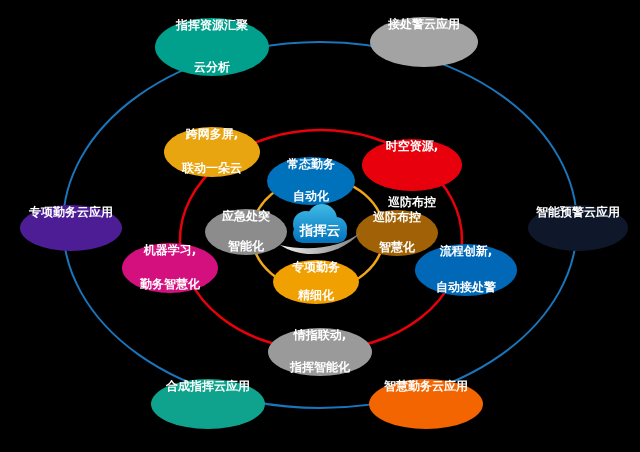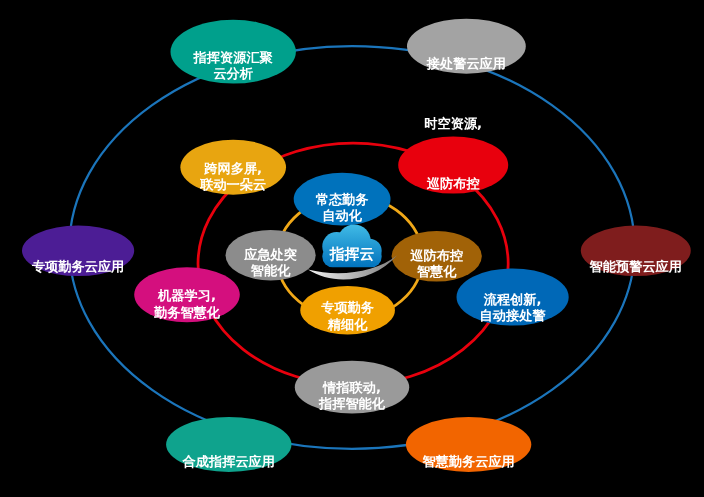--- a/index.html
+++ b/index.html
@@ -26,21 +26,21 @@
     position: absolute;
     inset: 0;
   }
   .bubble {
     position: absolute;
     transform: translate(-50%, -50%);
     border-radius: 50%;
     display: flex;
     flex-direction: column;
     align-items: center;
-    justify-content: flex-end;
+    justify-content: space-between;
     color: #ffffff;
     font-weight: bold;
     font-size: 12px;
     line-height: 1.3;
     text-align: center;
     white-space: nowrap;
   }
   .bubble-line {
     pointer-events: none;
   }
@@ -68,40 +68,40 @@
         <div class="bubble-line">指挥资源汇聚</div>
         <div class="bubble-line">云分析</div>
       </div>
       <div class="bubble" style="left: 424px; top: 42px; width: 108px; height: 50px; background: rgb(163, 163, 163);">
         <div class="bubble-line">接处警云应用</div>
       </div>
       <div class="bubble" style="left: 212px; top: 152px; width: 96px; height: 50px; background: rgb(232, 165, 16);">
         <div class="bubble-line">跨网多屏,</div>
         <div class="bubble-line">联动一朵云</div>
       </div>
-      <div class="bubble" style="left: 412px; top: 150px; width: 100px; height: 52px; background: rgb(232, 0, 13); gap: 40px;">
+      <div class="bubble" style="left: 412px; top: 165px; width: 100px; height: 52px; background: rgb(232, 0, 13); gap: 40px;">
         <div class="bubble-line">时空资源,</div>
         <div class="bubble-line">巡防布控</div>
       </div>
       <div class="bubble" style="left: 311px; top: 181px; width: 88px; height: 48px; background: rgb(0, 114, 188);">
         <div class="bubble-line">常态勤务</div>
         <div class="bubble-line">自动化</div>
       </div>
       <div class="bubble" style="left: 71px; top: 228px; width: 102px; height: 46px; background: #4c1d95;">
         <div class="bubble-line">专项勤务云应用</div>
       </div>
       <div class="bubble" style="left: 246px; top: 232px; width: 82px; height: 46px; background: rgb(140, 140, 140);">
         <div class="bubble-line">应急处突</div>
         <div class="bubble-line">智能化</div>
       </div>
       <div class="bubble" style="left: 397px; top: 233px; width: 82px; height: 46px; background: #a16207;">
         <div class="bubble-line">巡防布控</div>
         <div class="bubble-line">智慧化</div>
       </div>
-      <div class="bubble" style="left: 578px; top: 228px; width: 100px; height: 46px; background: #7f1d1d;">
+      <div class="bubble" style="left: 578px; top: 228px; width: 100px; height: 46px; background: #0f172a;">
         <div class="bubble-line">智能预警云应用</div>
       </div>
       <div class="bubble" style="left: 170px; top: 268px; width: 96px; height: 50px; background: rgb(212, 15, 126);">
         <div class="bubble-line">机器学习,</div>
         <div class="bubble-line">勤务智慧化</div>
       </div>
       <div class="bubble" style="left: 466px; top: 270px; width: 102px; height: 52px; background: rgb(0, 104, 183);">
         <div class="bubble-line">流程创新,</div>
         <div class="bubble-line">自动接处警</div>
       </div>

